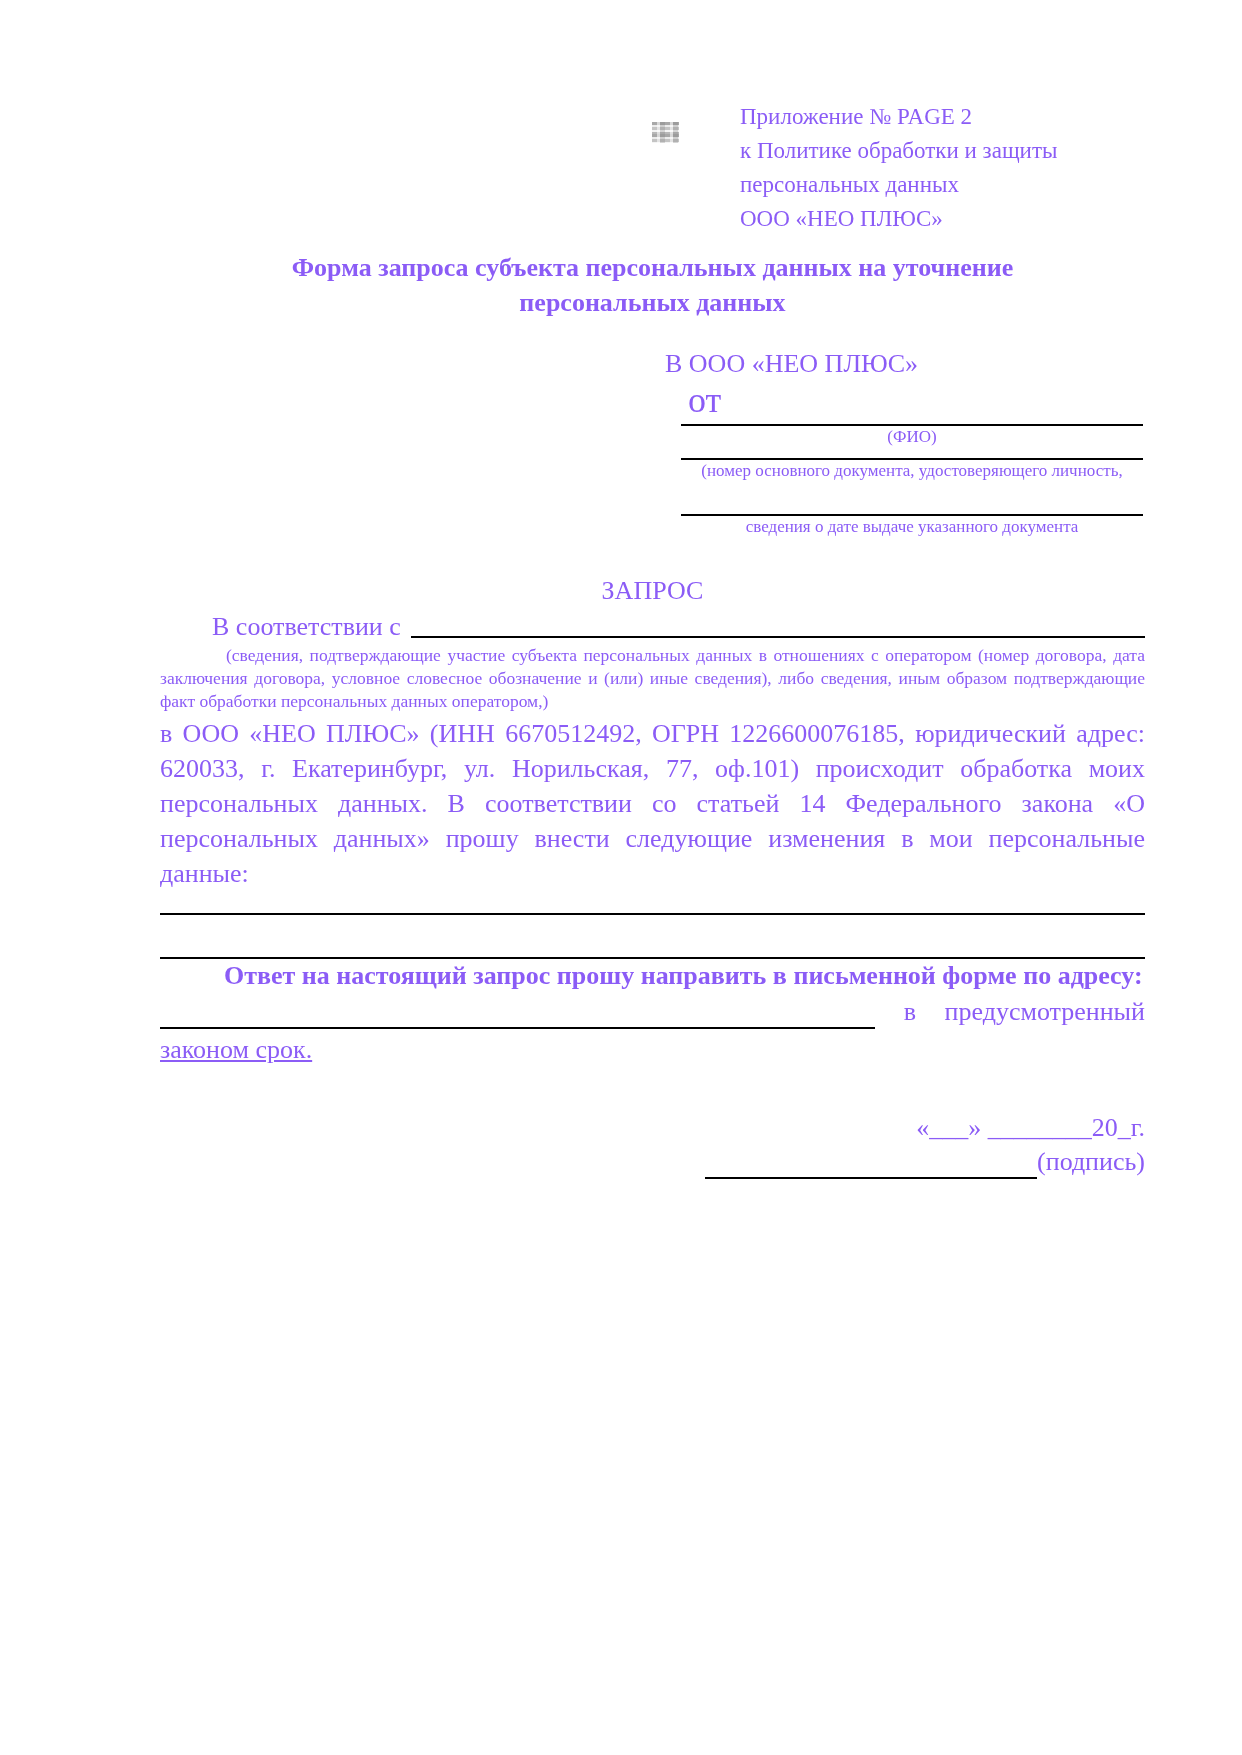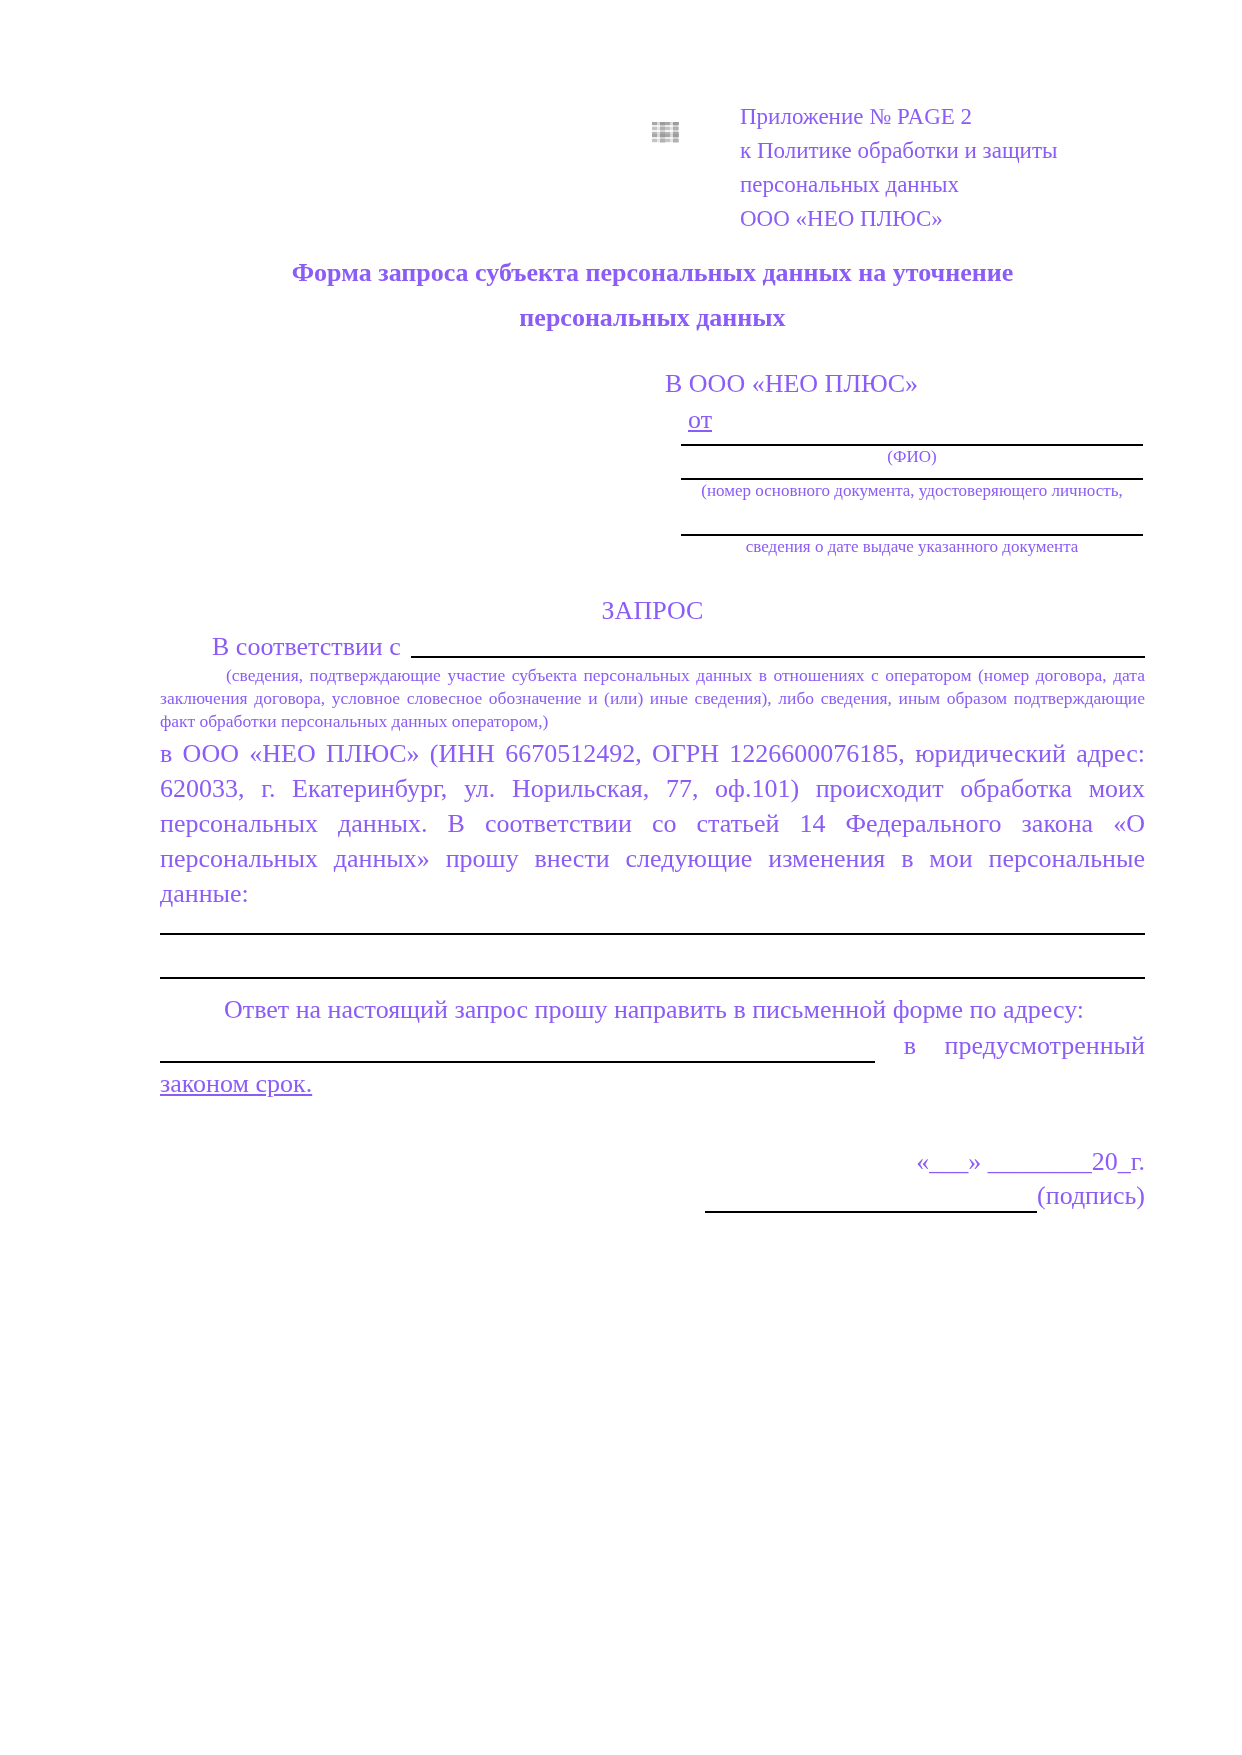--- a/index.html
+++ b/index.html
@@ -36,24 +36,24 @@
     font-size: 23px;
     line-height: 34px;
     width: 400px;
   }
   .title {
     margin: 14px auto 4px auto;
     max-width: 800px;
     text-align: center;
     font-weight: bold;
     font-size: 26px;
-    line-height: 45px;
+    line-height: 35px;
   }
   .to-line   { margin: 28px 0 0 505px; font-size: 26px; line-height: 32px; }
-  .from-line { margin: 4px 0 0 528px;  font-size: 26px; line-height: 32px; text-decoration: underline; }
+  .from-line { margin: 4px 0 0 528px;  font-size: 36px; line-height: 32px; }
   .field { margin-left: 521px; width: 462px; text-align: center; }
   .field .line { height: 0; border-bottom: 2px solid #000; }
   .field .caption { font-size: 17px; line-height: 22px; white-space: nowrap; }
   .f1 { margin-top: 8px; }
   .f2 { margin-top: 10px; }
   .f3 { margin-top: 32px; }
   .f4 { margin-top: 22px; margin-left: 493px; width: 455px; }
   .req-heading { margin-top: 36px; text-align: center; font-size: 26px; line-height: 34px; }
   .intro { display: flex; margin-top: 4px; font-size: 26px; line-height: 30px; }
   .intro .indent { width: 52px; }
@@ -68,21 +68,21 @@
   }
   .body-par {
     margin-top: 3px;
     font-size: 26px;
     line-height: 35px;
     text-align: justify;
   }
   .blank-line { height: 0; border-bottom: 2px solid #000; }
   .b1 { margin-top: 22px; }
   .b2 { margin-top: 42px; }
-  .reply1 { margin-top: 14px; font-size: 26px; line-height: 34px; text-indent: 64px; }
+  .reply1 { font-size: 26px; line-height: 34px; text-indent: 64px; font-weight: bold; }
   .reply2 { display: flex; align-items: flex-end; font-size: 26px; line-height: 34px; margin-top: 2px; }
   .reply2 .fill2 { width: 715px; border-bottom: 2px solid #000; height: 28px; }
   .reply2 .w1 { margin-left: auto; }
   .reply2 .w2 { margin-left: auto; }
   .reply3 { margin-top: 4px; font-size: 26px; line-height: 34px; text-decoration: underline; }
   .sign-row {
     display: flex;
     justify-content: space-between;
     align-items: flex-end;
     margin-top: 44px;

